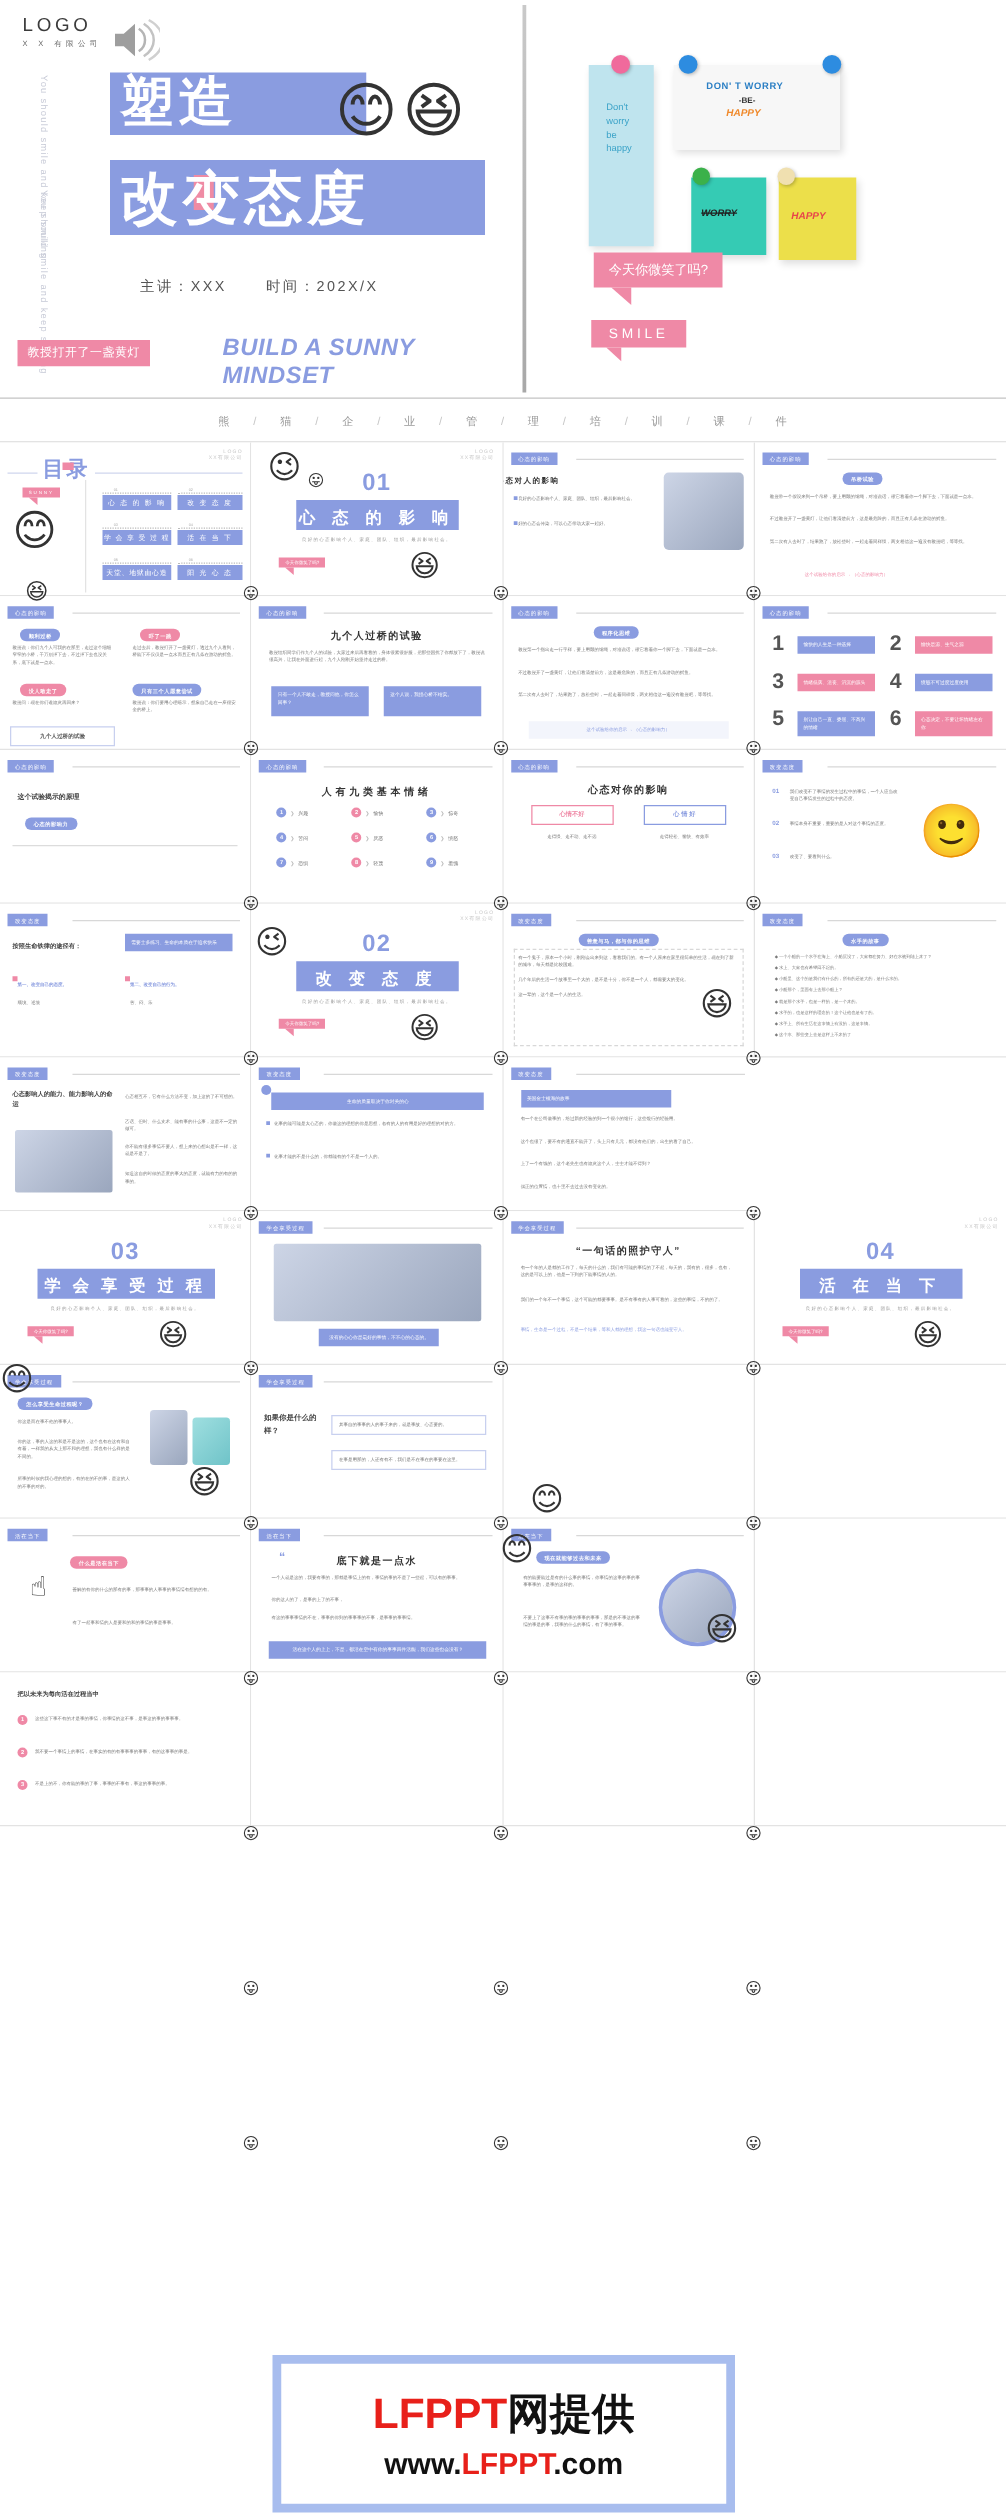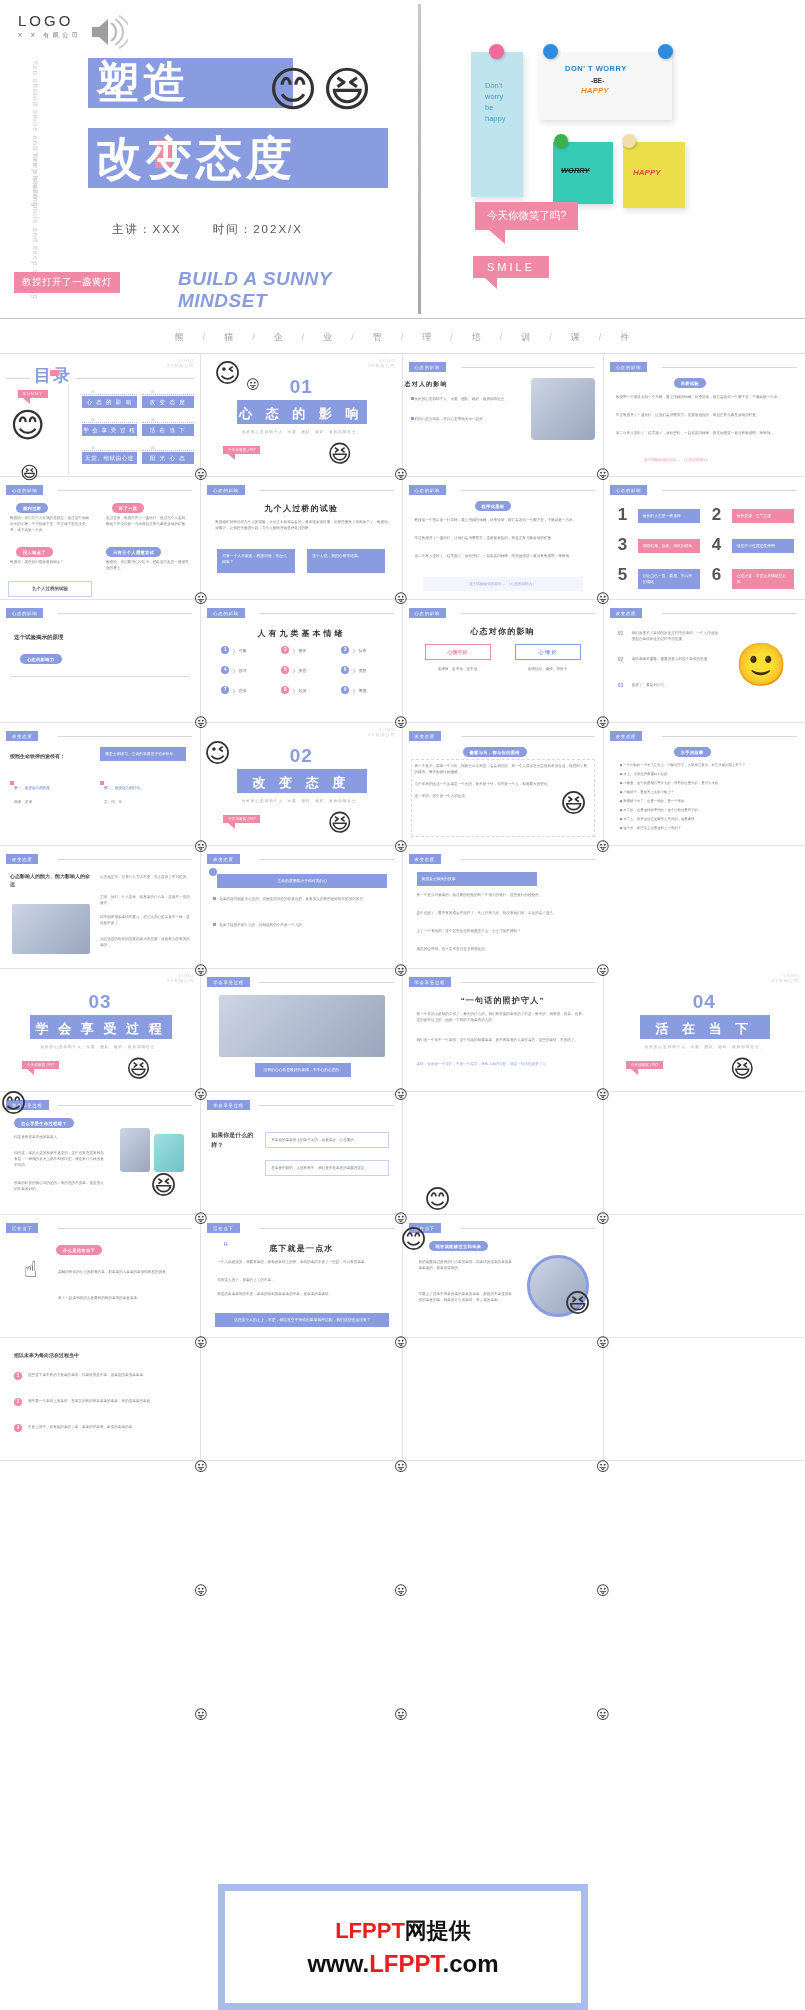--- a/index.html
+++ b/index.html
@@ -143,21 +143,21 @@
   
   .float-emoji { position:absolute; font-size:18px; line-height:18px; z-index:6; }
   .float-emoji.sm { font-size:13px; line-height:13px; }
   .float-emoji.lg { font-size:26px; line-height:26px; }
 
   
   .watermark { position:absolute; left:218px; top:1884px; width:370px; height:126px;
       background:#a8bdee; padding:7px; z-index:20; }
   .wm-inner { background:#fff; width:100%; height:100%; display:flex; flex-direction:column;
       align-items:center; justify-content:center; gap:4px; }
-  .wm1 { font-size:22px; font-weight:700; color:#111; }
+  .wm1 { font-size:34px; font-weight:700; color:#111; }
   .wm1 b { color:#e8201a; font-weight:700; }
   .wm2 { font-size:24px; font-weight:700; color:#111; }
   .wm2 b { color:#e8201a; font-weight:700; }
 </style>
 </head>
 <body>
 
 <div class="hero">
 
   <div class="hero-left">

